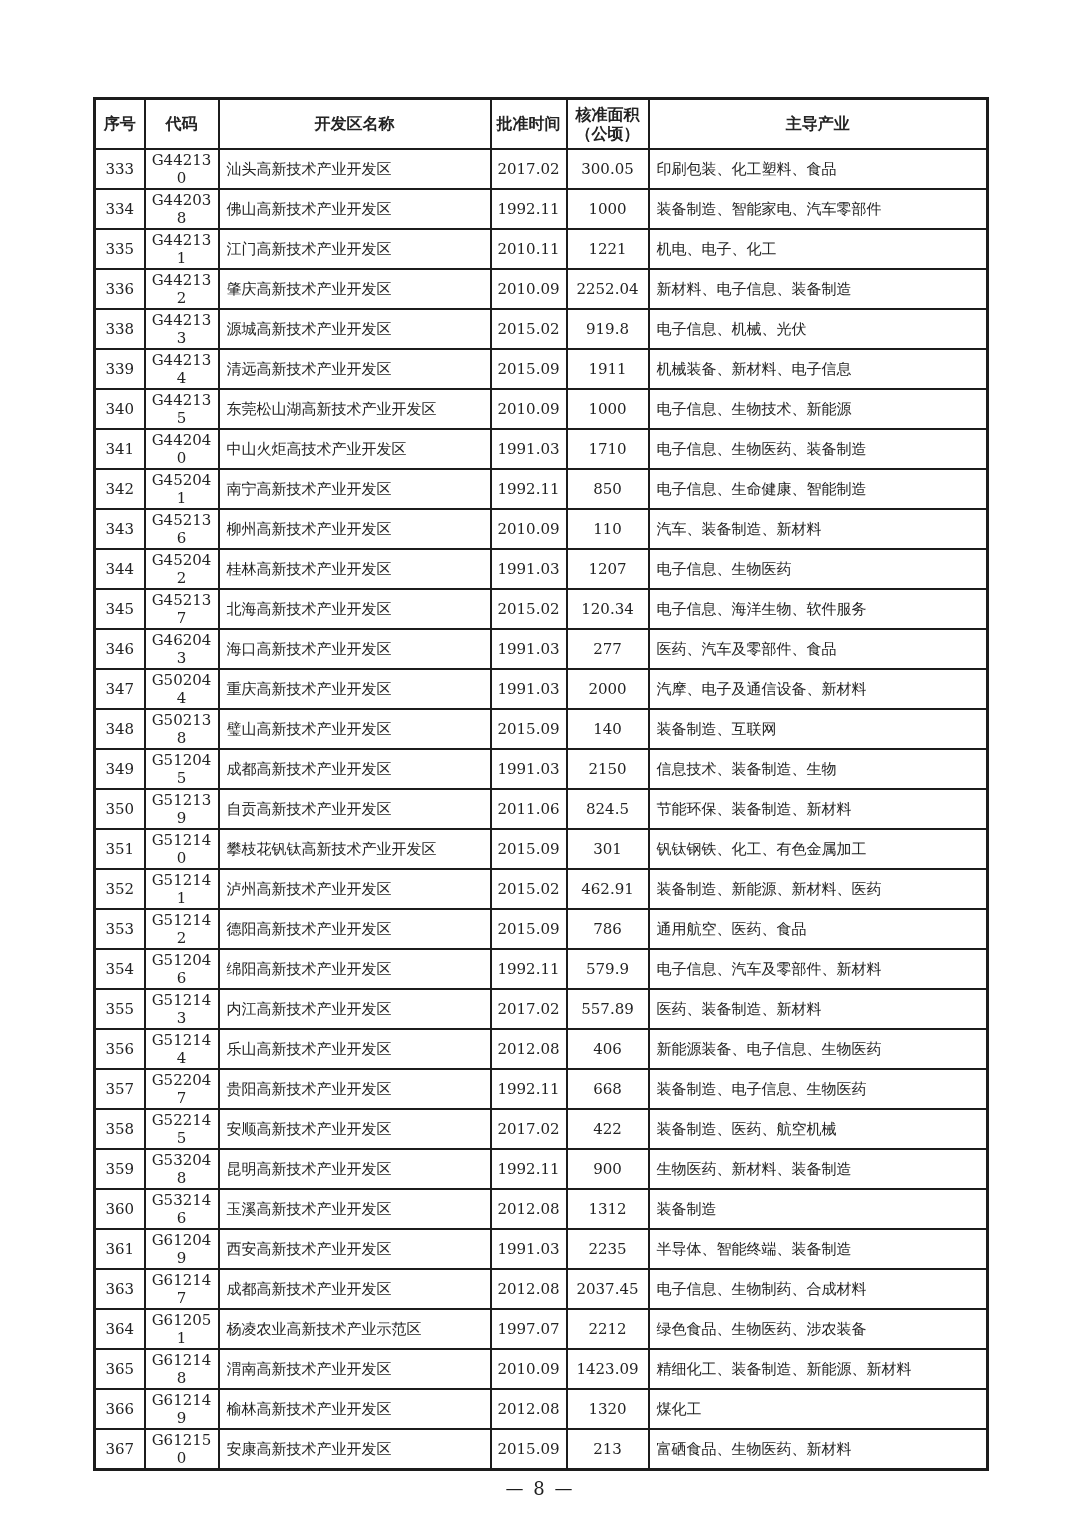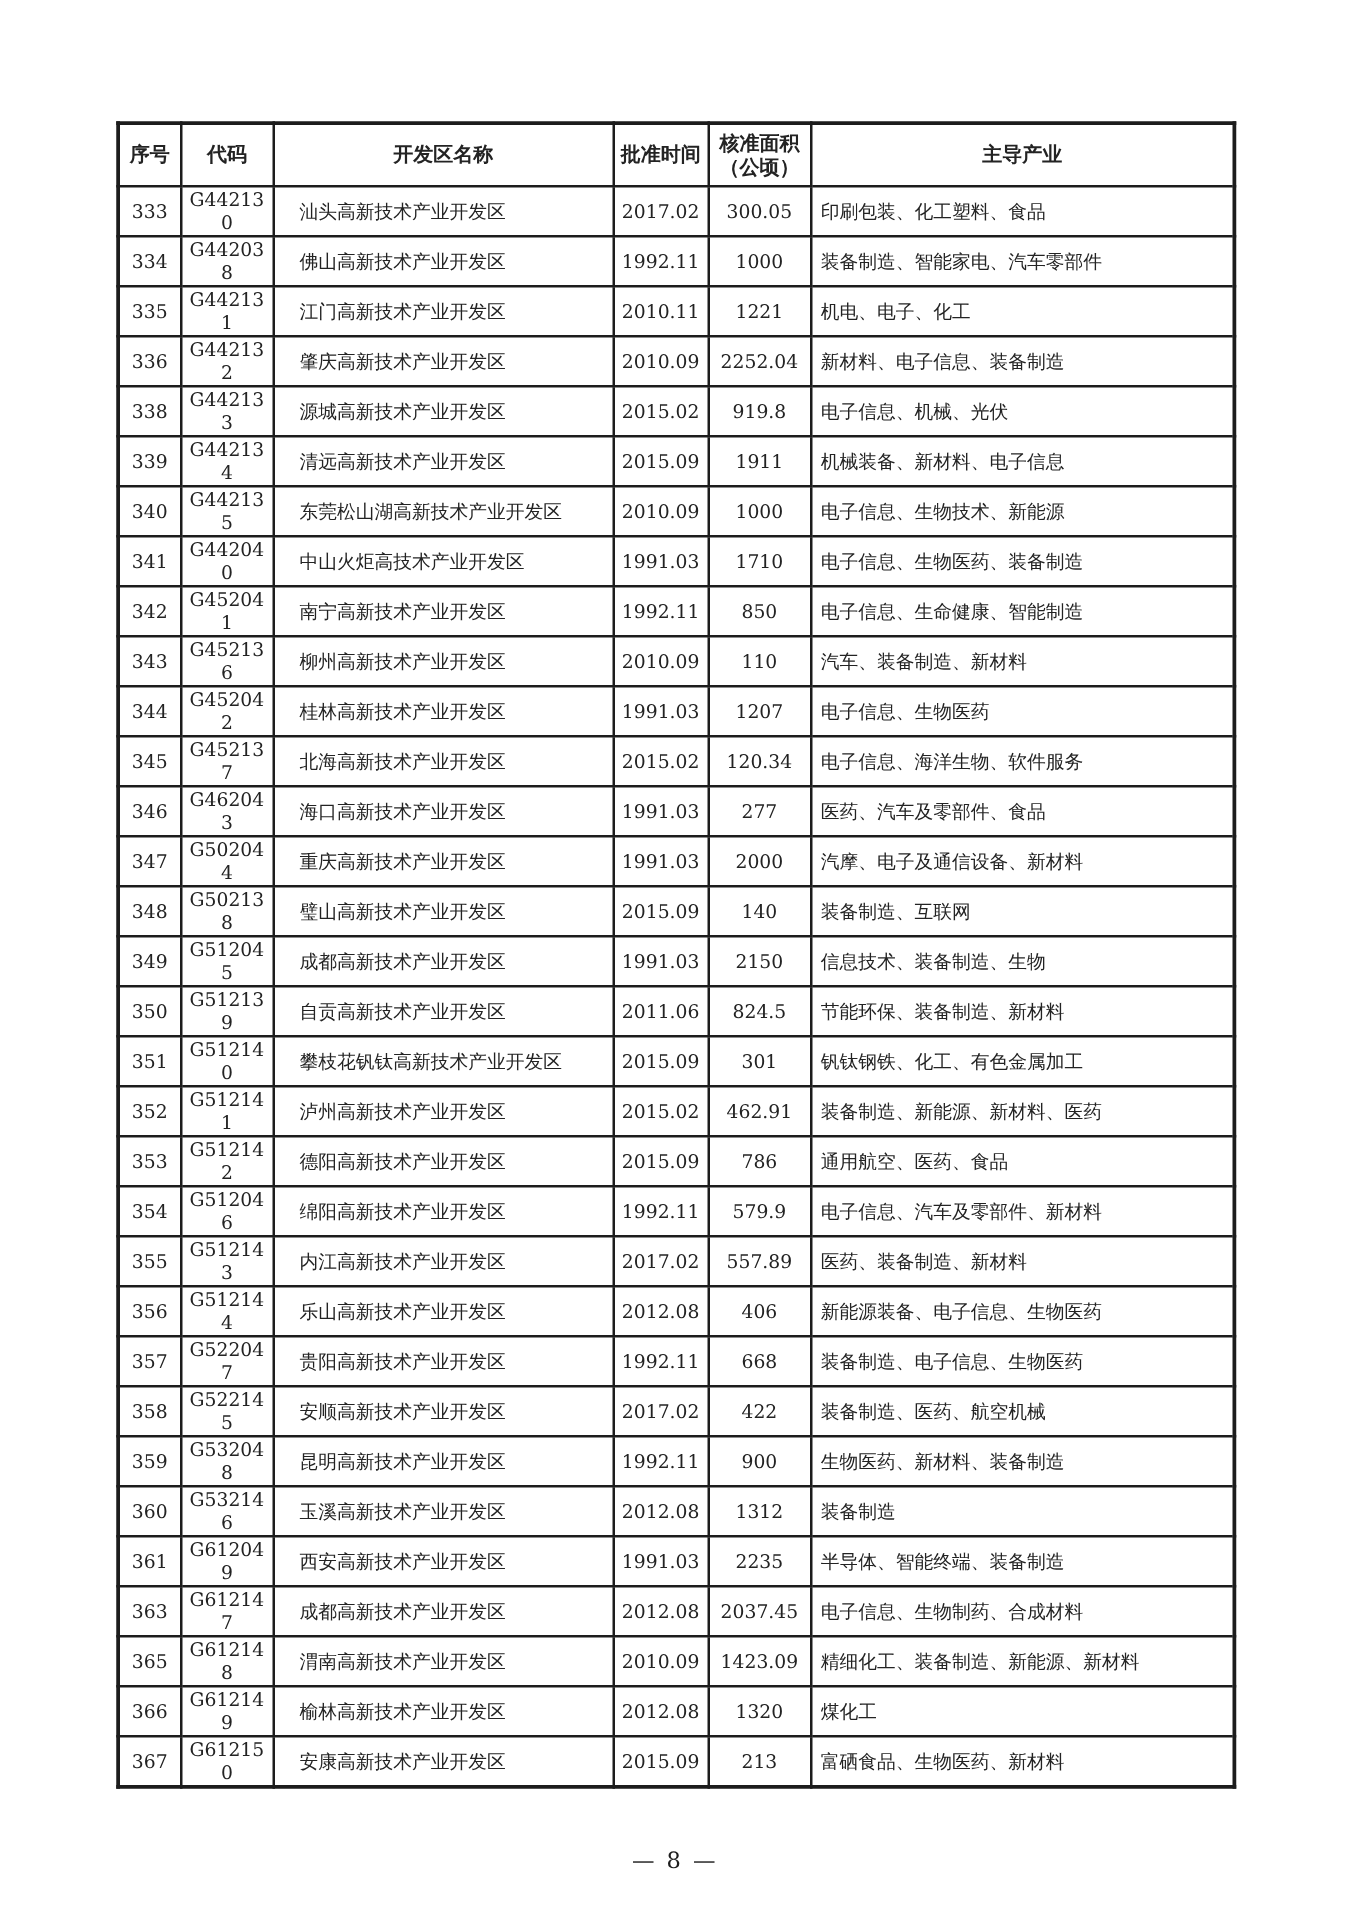--- a/index.html
+++ b/index.html
@@ -47,21 +47,21 @@
   }
   .zones-table tbody td {
     height: 21px;
     vertical-align: middle;
   }
   
   .zones-table td.c0,
   .zones-table td.c1,
   .zones-table td.c3,
   .zones-table td.c4 { text-align: center; }
-  .zones-table td.c2 { text-align: left; padding-left: 20px; }
+  .zones-table td.c2 { text-align: left; padding-left: 7px; }
   .zones-table td.c5 { text-align: left; padding-left: 7px; margin-left: 27px; }
   .page-number {
     position: absolute;
     left: 0;
     top: 1478px;
     width: 100%;
     text-align: center;
     font-size: 18px;
     letter-spacing: 2px;
     color: #1d1d1d;
@@ -318,20 +318,28 @@
         </tr>
         <tr>
           <td class="c0">363</td>
           <td class="c1">G612147</td>
           <td class="c2">成都高新技术产业开发区</td>
           <td class="c3">2012.08</td>
           <td class="c4">2037.45</td>
           <td class="c5">电子信息、生物制药、合成材料</td>
         </tr>
         <tr>
+          <td class="c0">364</td>
+          <td class="c1">G612051</td>
+          <td class="c2">杨凌农业高新技术产业示范区</td>
+          <td class="c3">1997.07</td>
+          <td class="c4">2212</td>
+          <td class="c5">绿色食品、生物医药、涉农装备</td>
+        </tr>
+        <tr>
           <td class="c0">365</td>
           <td class="c1">G612148</td>
           <td class="c2">渭南高新技术产业开发区</td>
           <td class="c3">2010.09</td>
           <td class="c4">1423.09</td>
           <td class="c5">精细化工、装备制造、新能源、新材料</td>
         </tr>
         <tr>
           <td class="c0">366</td>
           <td class="c1">G612149</td>

